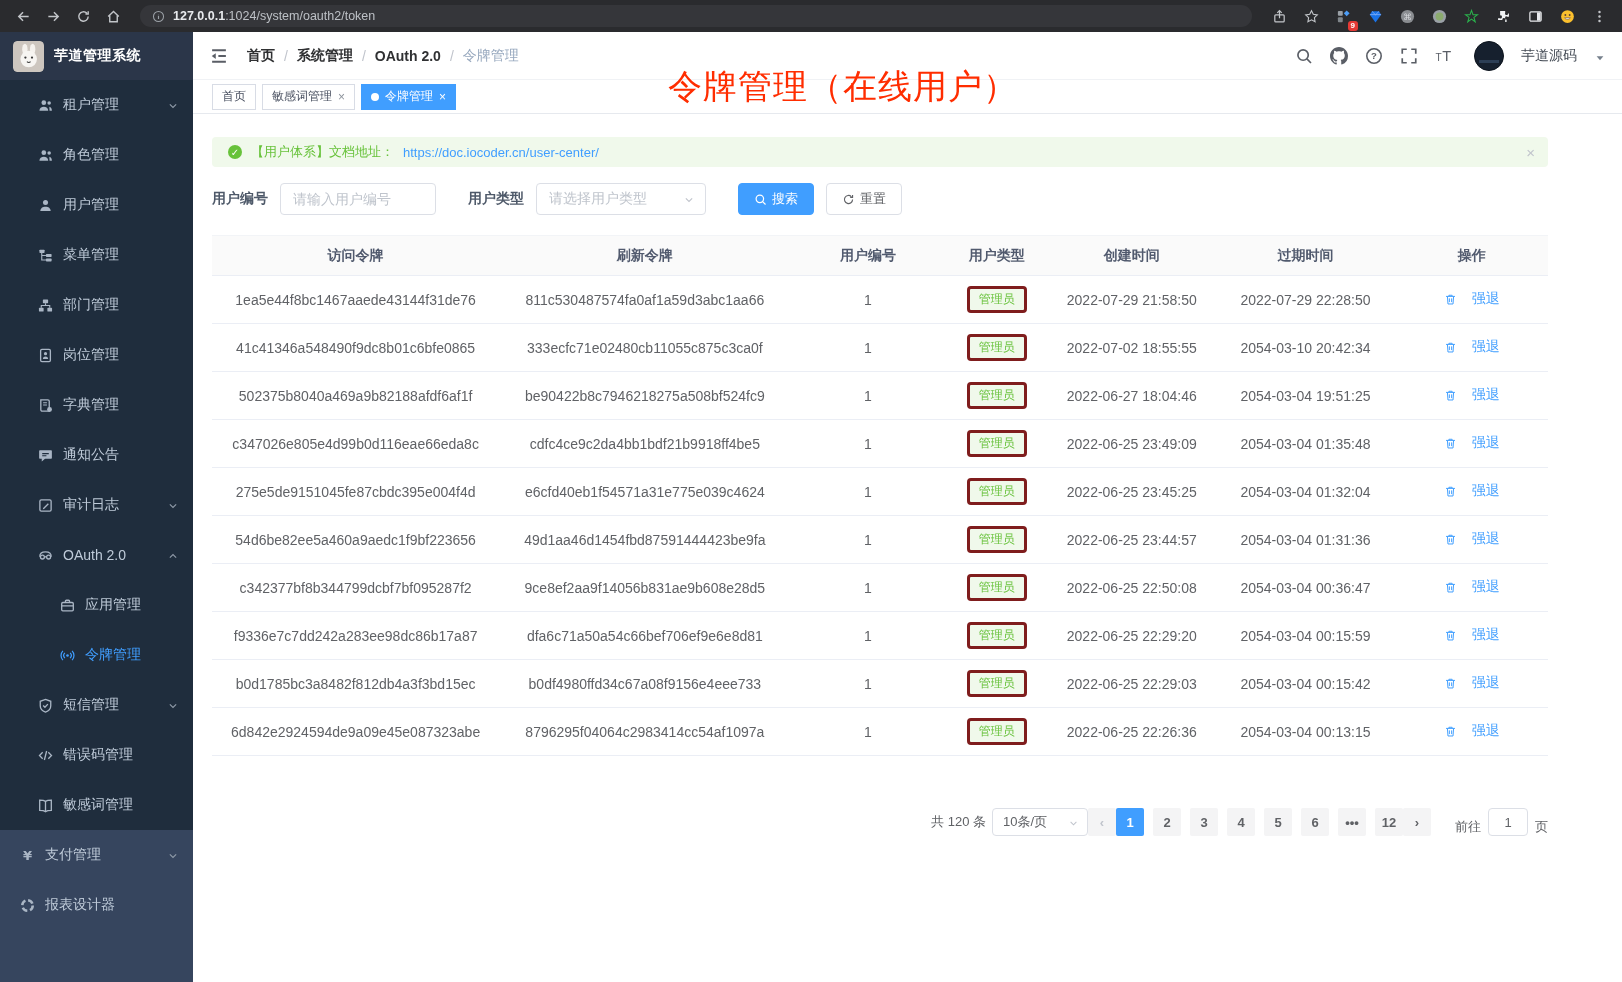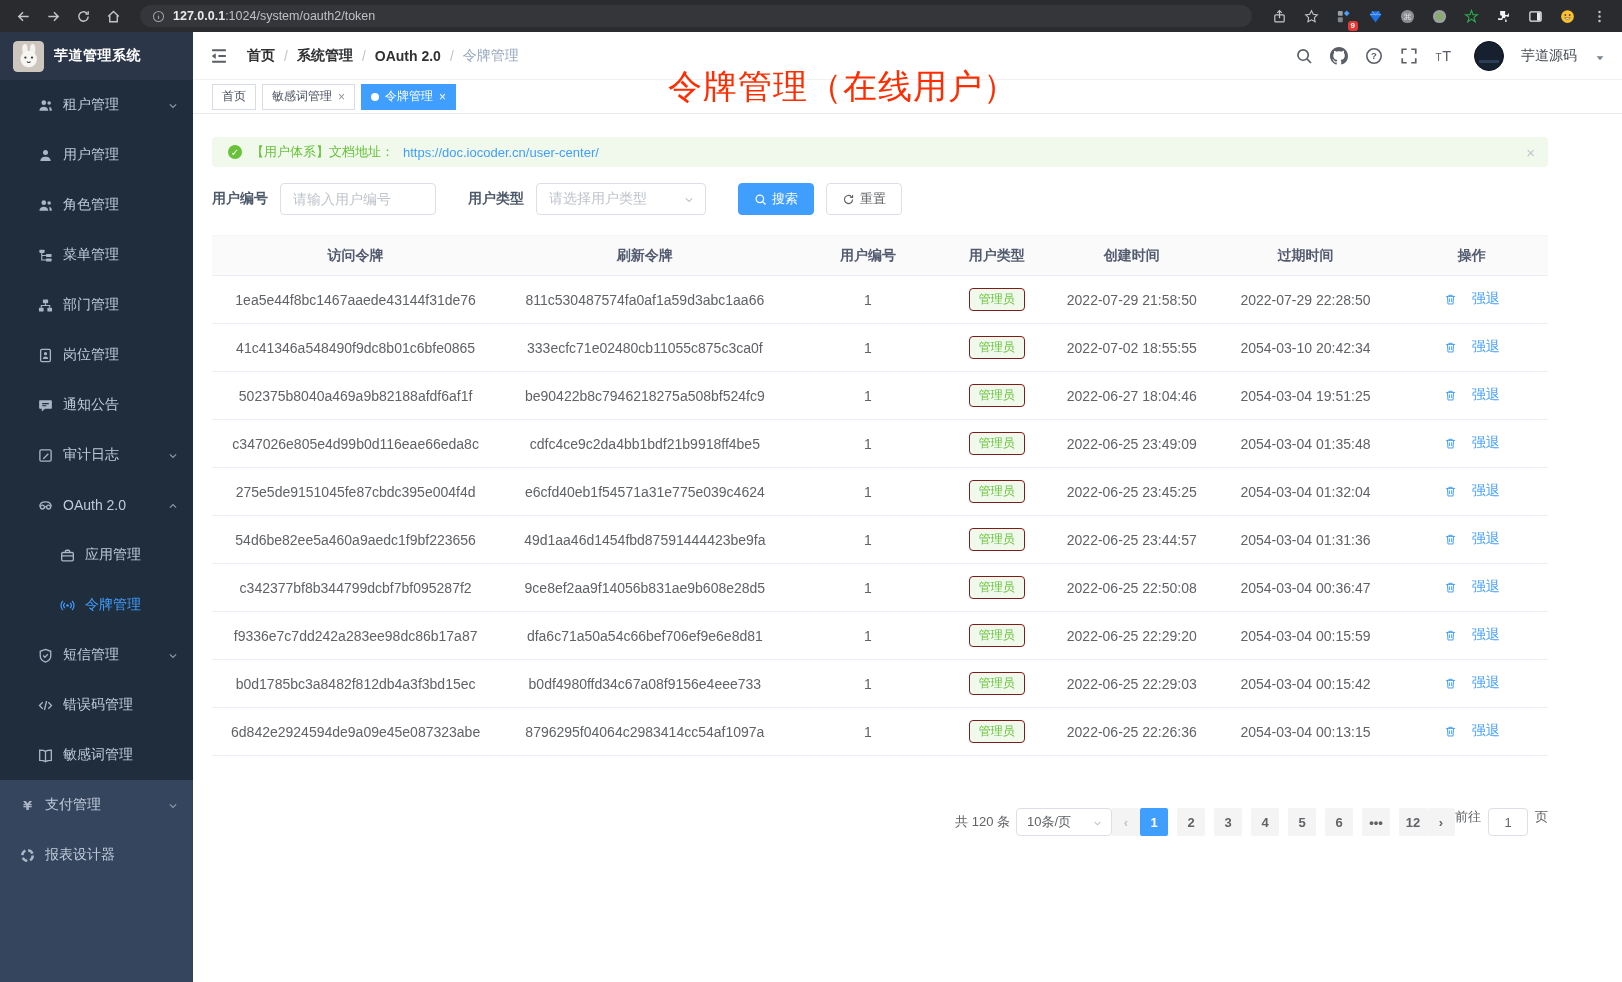--- a/index.html
+++ b/index.html
@@ -97,39 +97,39 @@
   gap:5px; padding:0 15px; cursor:pointer; font-family:inherit; }
 .btn svg { width:13px; height:13px; }
 .btn-primary { background:#409eff; border:1px solid #409eff; color:#fff; margin-left:0; }
 .btn-plain { background:#fff; border:1px solid #dcdfe6; color:#606266; margin-left:12px; }
 
 table.tokens { width:100%; border-collapse:collapse; font-size:14px; color:#606266; table-layout:fixed; }
 table.tokens th { height:40px; background:#fafafa; color:#515a6e; font-weight:bold;
   border-top:1px solid #f2f4f7; border-bottom:1px solid #ebeef5; text-align:center; }
 table.tokens td { height:48px; border-bottom:1px solid #ebeef5; text-align:center;
   overflow:hidden; white-space:nowrap; }
-.badge { display:inline-block; background:#f0f9eb; border:1px solid #7f1d1d; color:#67c23a;
+.badge { display:inline-block; background:#f0f9eb; border:3px solid #7f1d1d; color:#67c23a;
   border-radius:4px; font-size:12px; padding:2px 9px; line-height:1.4; }
 .action-link { color:#409eff; display:inline-flex; align-items:center; gap:15px; cursor:pointer; }
 .action-link svg { width:13px; height:13px; }
 
 .pagination { display:flex; align-items:center; justify-content:flex-end; 
   margin-top:52px; font-size:13px; color:#606266; }
 .pg-total { margin-right:6px; }
 .pg-size { width:96px; height:28px; border:1px solid #dcdfe6; border-radius:4px; background:#fff;
   display:flex; align-items:center; justify-content:space-between; padding:0 8px 0 10px;
   color:#606266; cursor:pointer; }
 .pg-size .sch { width:11px; height:11px; color:#c0c4cc; }
 .pg-size .sch svg { width:11px; height:11px; }
 .page-btn { min-width:28px; height:28px; background:#f4f4f5; border-radius:2px; border:none;
   display:flex; align-items:center; justify-content:center; color:#606266; font-size:13px;
   font-weight:bold; cursor:pointer; padding:0 4px; font-family:inherit; }
 .page-btn.active { background:#409eff; color:#fff; }
 .page-btn.prev { color:#c0c4cc; }
-.pg-goto { display:flex; align-items:flex-start; gap:7px; margin-left:0; }
+.pg-goto { display:flex; align-items:flex-end; gap:7px; margin-left:24px; }
 .goto-input { width:40px; height:28px; border:1px solid #dcdfe6; border-radius:4px;
   text-align:center; font-size:13px; color:#606266; outline:none; font-family:inherit; }
 
 .annotation { position:absolute; left:668px; top:64px; font-size:34px; font-weight:500;
   letter-spacing:1px; z-index:50; white-space:nowrap; }
 </style>
 </head>
 <body>
 
 <div class="browser-bar">
@@ -260,40 +260,40 @@
             </svg>
           </span>
           <span>租户管理</span>
           <span class="mi-arrow"><svg viewBox="0 0 16 16" width="100%" height="100%" fill="none" xmlns="http://www.w3.org/2000/svg">
               <path d="M3.8 5.8L8 10l4.2-4.2" stroke="currentColor" stroke-width="1.5"></path>
             </svg></span>
         </div>
         <div class="menu-item level1">
           <span class="mi-icon">
             <svg viewBox="0 0 16 16" width="100%" height="100%" fill="none" xmlns="http://www.w3.org/2000/svg">
-              <circle cx="8" cy="4.8" r="2.7" fill="currentColor"></circle>
-              <path d="M2.5 13.8c0-3 2.5-4.6 5.5-4.6s5.5 1.6 5.5 4.6z" fill="currentColor"></path>
-            </svg>
-          </span>
-          <span>用户管理</span>
-        </div>
-        <div class="menu-item level1">
-          <span class="mi-icon">
-            <svg viewBox="0 0 16 16" width="100%" height="100%" fill="none" xmlns="http://www.w3.org/2000/svg">
               <circle cx="6.2" cy="5" r="2.5" fill="currentColor"></circle>
               <path d="M1.5 13.5c0-2.7 2.1-4.2 4.7-4.2s4.7 1.5 4.7 4.2z" fill="currentColor"></path>
               <circle cx="11.9" cy="5.4" r="1.9" fill="currentColor"></circle>
               <path d="M12.1 9.4c1.7.5 2.7 1.8 2.7 4.1h-2.5" fill="currentColor"></path>
             </svg>
           </span>
           <span>角色管理</span>
         </div>
         <div class="menu-item level1">
           <span class="mi-icon">
             <svg viewBox="0 0 16 16" width="100%" height="100%" fill="none" xmlns="http://www.w3.org/2000/svg">
+              <circle cx="8" cy="4.8" r="2.7" fill="currentColor"></circle>
+              <path d="M2.5 13.8c0-3 2.5-4.6 5.5-4.6s5.5 1.6 5.5 4.6z" fill="currentColor"></path>
+            </svg>
+          </span>
+          <span>用户管理</span>
+        </div>
+        <div class="menu-item level1">
+          <span class="mi-icon">
+            <svg viewBox="0 0 16 16" width="100%" height="100%" fill="none" xmlns="http://www.w3.org/2000/svg">
               <rect x="1.5" y="1.8" width="5.5" height="3.4" rx=".7" fill="currentColor"></rect>
               <rect x="8.5" y="6.4" width="6" height="3.2" rx=".7" fill="currentColor"></rect>
               <rect x="8.5" y="11.2" width="6" height="3.2" rx=".7" fill="currentColor"></rect>
               <path d="M4 5.2v7.6h4.5M4 8h4.5" stroke="currentColor" stroke-width="1.2"></path>
             </svg>
           </span>
           <span>菜单管理</span>
         </div>
         <div class="menu-item level1">
           <span class="mi-icon">
@@ -308,20 +308,30 @@
         </div>
         <div class="menu-item level1">
           <span class="mi-icon">
             <svg viewBox="0 0 16 16" width="100%" height="100%" fill="none" xmlns="http://www.w3.org/2000/svg">
               <rect x="2.8" y="1.5" width="10.4" height="13" rx="1.4" stroke="currentColor" stroke-width="1.4"></rect>
               <circle cx="8" cy="6" r="1.7" fill="currentColor"></circle>
               <path d="M5.2 11.6c0-1.7 1.3-2.6 2.8-2.6s2.8.9 2.8 2.6z" fill="currentColor"></path>
             </svg>
           </span>
           <span>岗位管理</span>
+        </div>
+        <div class="menu-item level1">
+          <span class="mi-icon">
+            <svg viewBox="0 0 16 16" width="100%" height="100%" fill="none" xmlns="http://www.w3.org/2000/svg">
+              <path d="M3 2h7.5A1.5 1.5 0 0 1 12 3.5V14H4.5A1.5 1.5 0 0 1 3 12.5z" stroke="currentColor" stroke-width="1.4"></path>
+              <path d="M5.5 5h4M5.5 7.5h4" stroke="currentColor" stroke-width="1.2"></path>
+              <circle cx="12.3" cy="12.3" r="2.6" fill="currentColor"></circle>
+            </svg>
+          </span>
+          <span>字典管理</span>
         </div>
         <div class="menu-item level1">
           <span class="mi-icon">
             <svg viewBox="0 0 16 16" width="100%" height="100%" fill="none" xmlns="http://www.w3.org/2000/svg">
               <path d="M2 2.5h12a.8.8 0 0 1 .8.8v7.4a.8.8 0 0 1-.8.8H7.5L4 14.3v-2.8H2a.8.8 0 0 1-.8-.8V3.3A.8.8 0 0 1 2 2.5z" fill="currentColor"></path>
               <path d="M4.5 6h7M4.5 8.2h4.5" stroke="#1f2d3d" stroke-width="1.1"></path>
             </svg>
           </span>
           <span>通知公告</span>
         </div>

